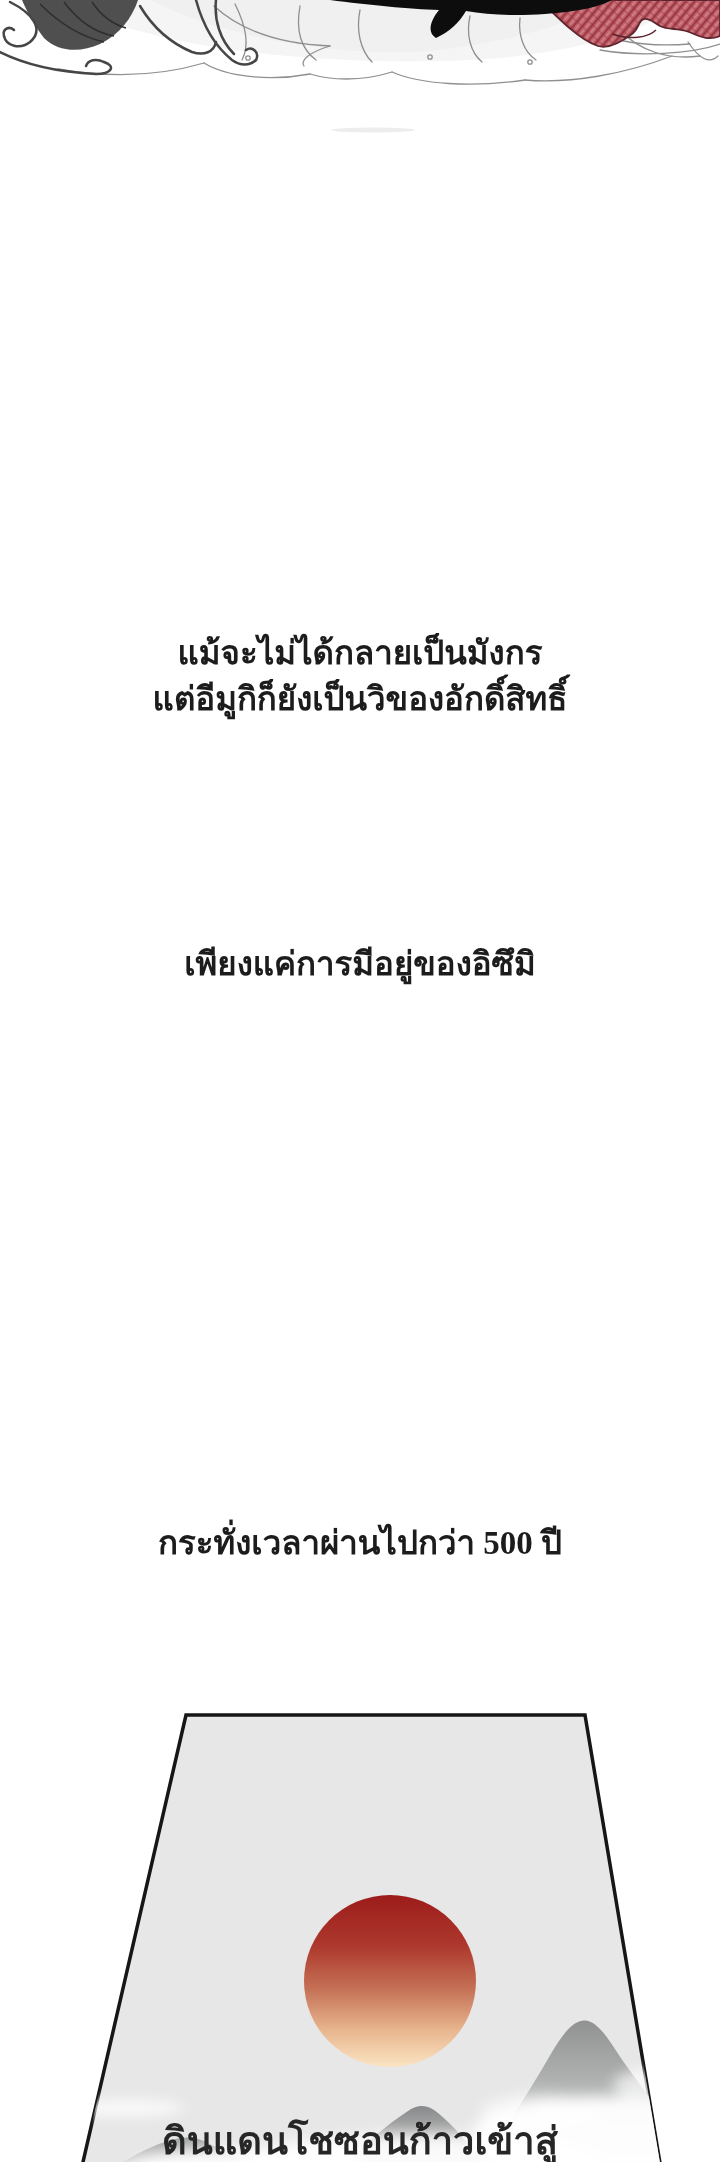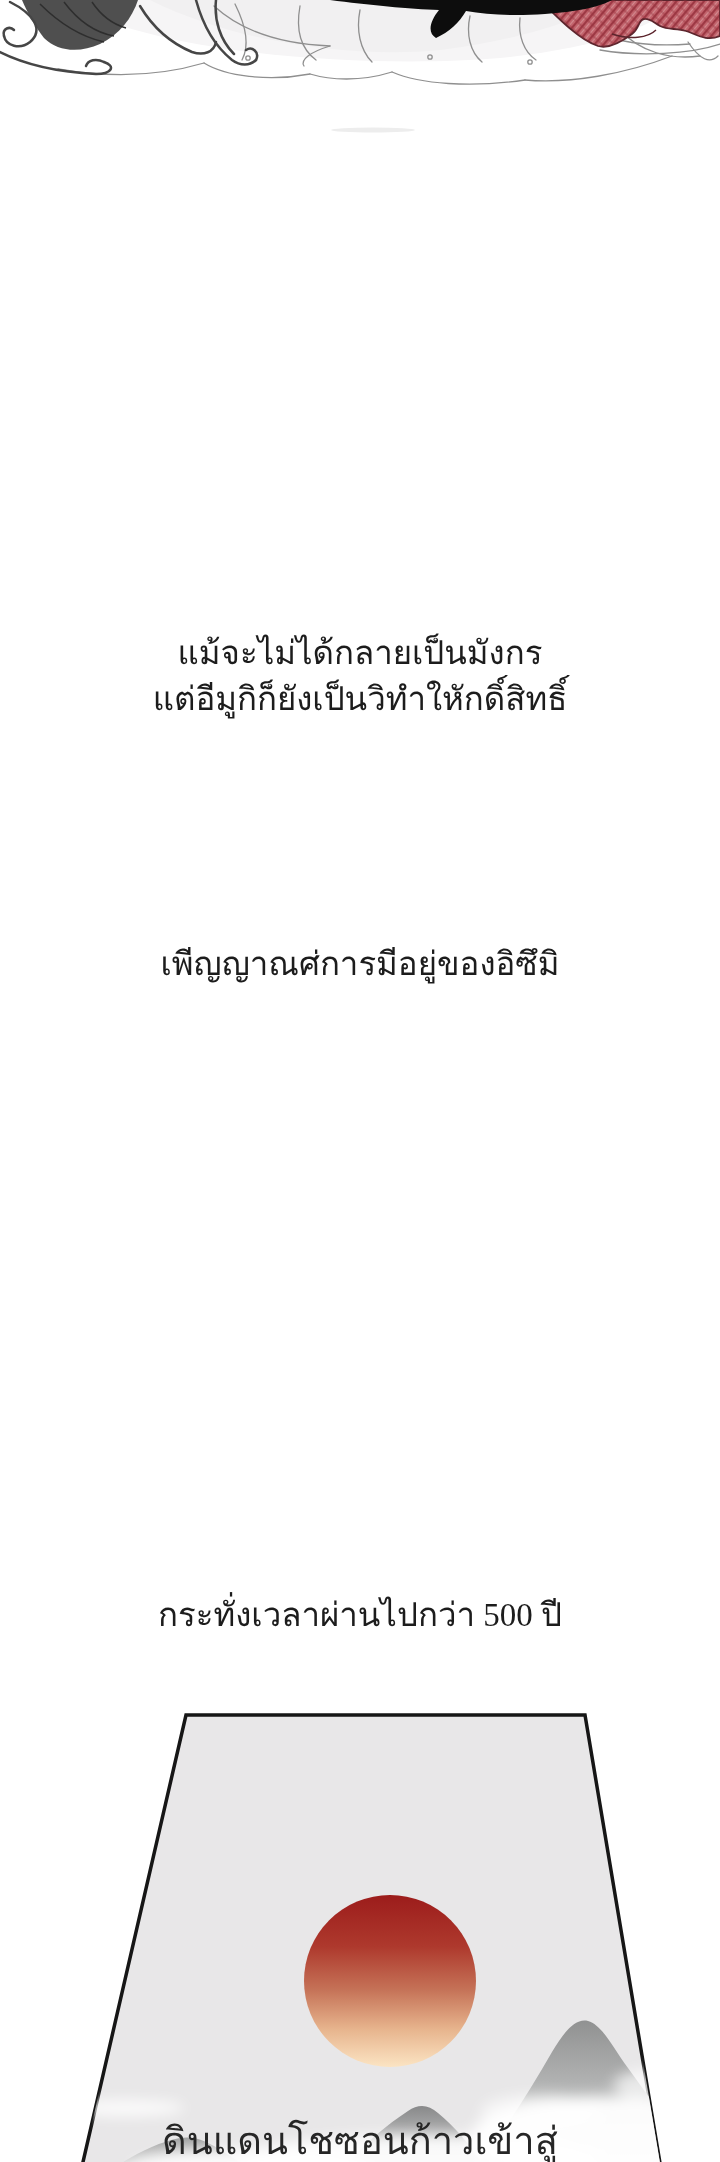--- a/index.html
+++ b/index.html
@@ -1,18 +1,19 @@
 <!DOCTYPE html>
 <html><head>
 <meta charset="utf-8">
 <style>
   html,body{margin:0;padding:0;background:#ffffff;}
   #canvas{
     position:relative;width:720px;height:2162px;overflow:hidden;background:#ffffff;
     font-family:"Liberation Serif","DejaVu Serif",serif;
+    font-weight:bold;
   }
   .abs{position:absolute;}
   .narr{
     position:absolute;left:0;width:720px;text-align:center;
     color:#1c1c1c;font-size:33px;line-height:46px;white-space:nowrap;
   }
   .narr.big{font-size:38px;line-height:50px;color:#262626;}
   svg{display:block;}
 </style>
 </head>
@@ -84,28 +85,28 @@
         <path d="M256,60 C260,52 252,46 246,50"></path>
         <path d="M216,0 C214,20 220,40 234,54"></path>
       </g>
     </g>
 
     <ellipse cx="373" cy="130" rx="42" ry="2.5" fill="#ededed"></ellipse>
   </svg>
 
   <div class="narr" style="top:630px">
     <div>แม้จะไม่ได้กลายเป็นมังกร</div>
-    <div>แต่อีมูกิก็ยังเป็นวิทำใหักดิ์สิทธิ์</div>
+    <div>แต่อีมูกิก็ยังเป็นวิของอักดิ์สิทธิ์</div>
   </div>
 
   <div class="narr" style="top:941px">
-    <div>เพีญญาณศ่การมีอยู่ของอิซึมิ</div>
+    <div>เพียงแค่การมีอยู่ของอิซึมิ</div>
   </div>
 
-  <div class="narr" style="top:1592px">
+  <div class="narr" style="top:1520px">
     <div>กระทั่งเวลาผ่านไปกว่า 500 ปี</div>
   </div>
 
   <svg class="abs" style="left:0;top:1700px" width="720" height="462" viewBox="0 0 720 462">
     <defs>
       <linearGradient id="sunGrad" gradientUnits="userSpaceOnUse" x1="0" y1="195" x2="0" y2="367">
         <stop offset="0" stop-color="#9c1c1b"></stop>
         <stop offset="0.3" stop-color="#ae392d"></stop>
         <stop offset="0.55" stop-color="#c57257"></stop>
         <stop offset="0.78" stop-color="#e7b48d"></stop>

